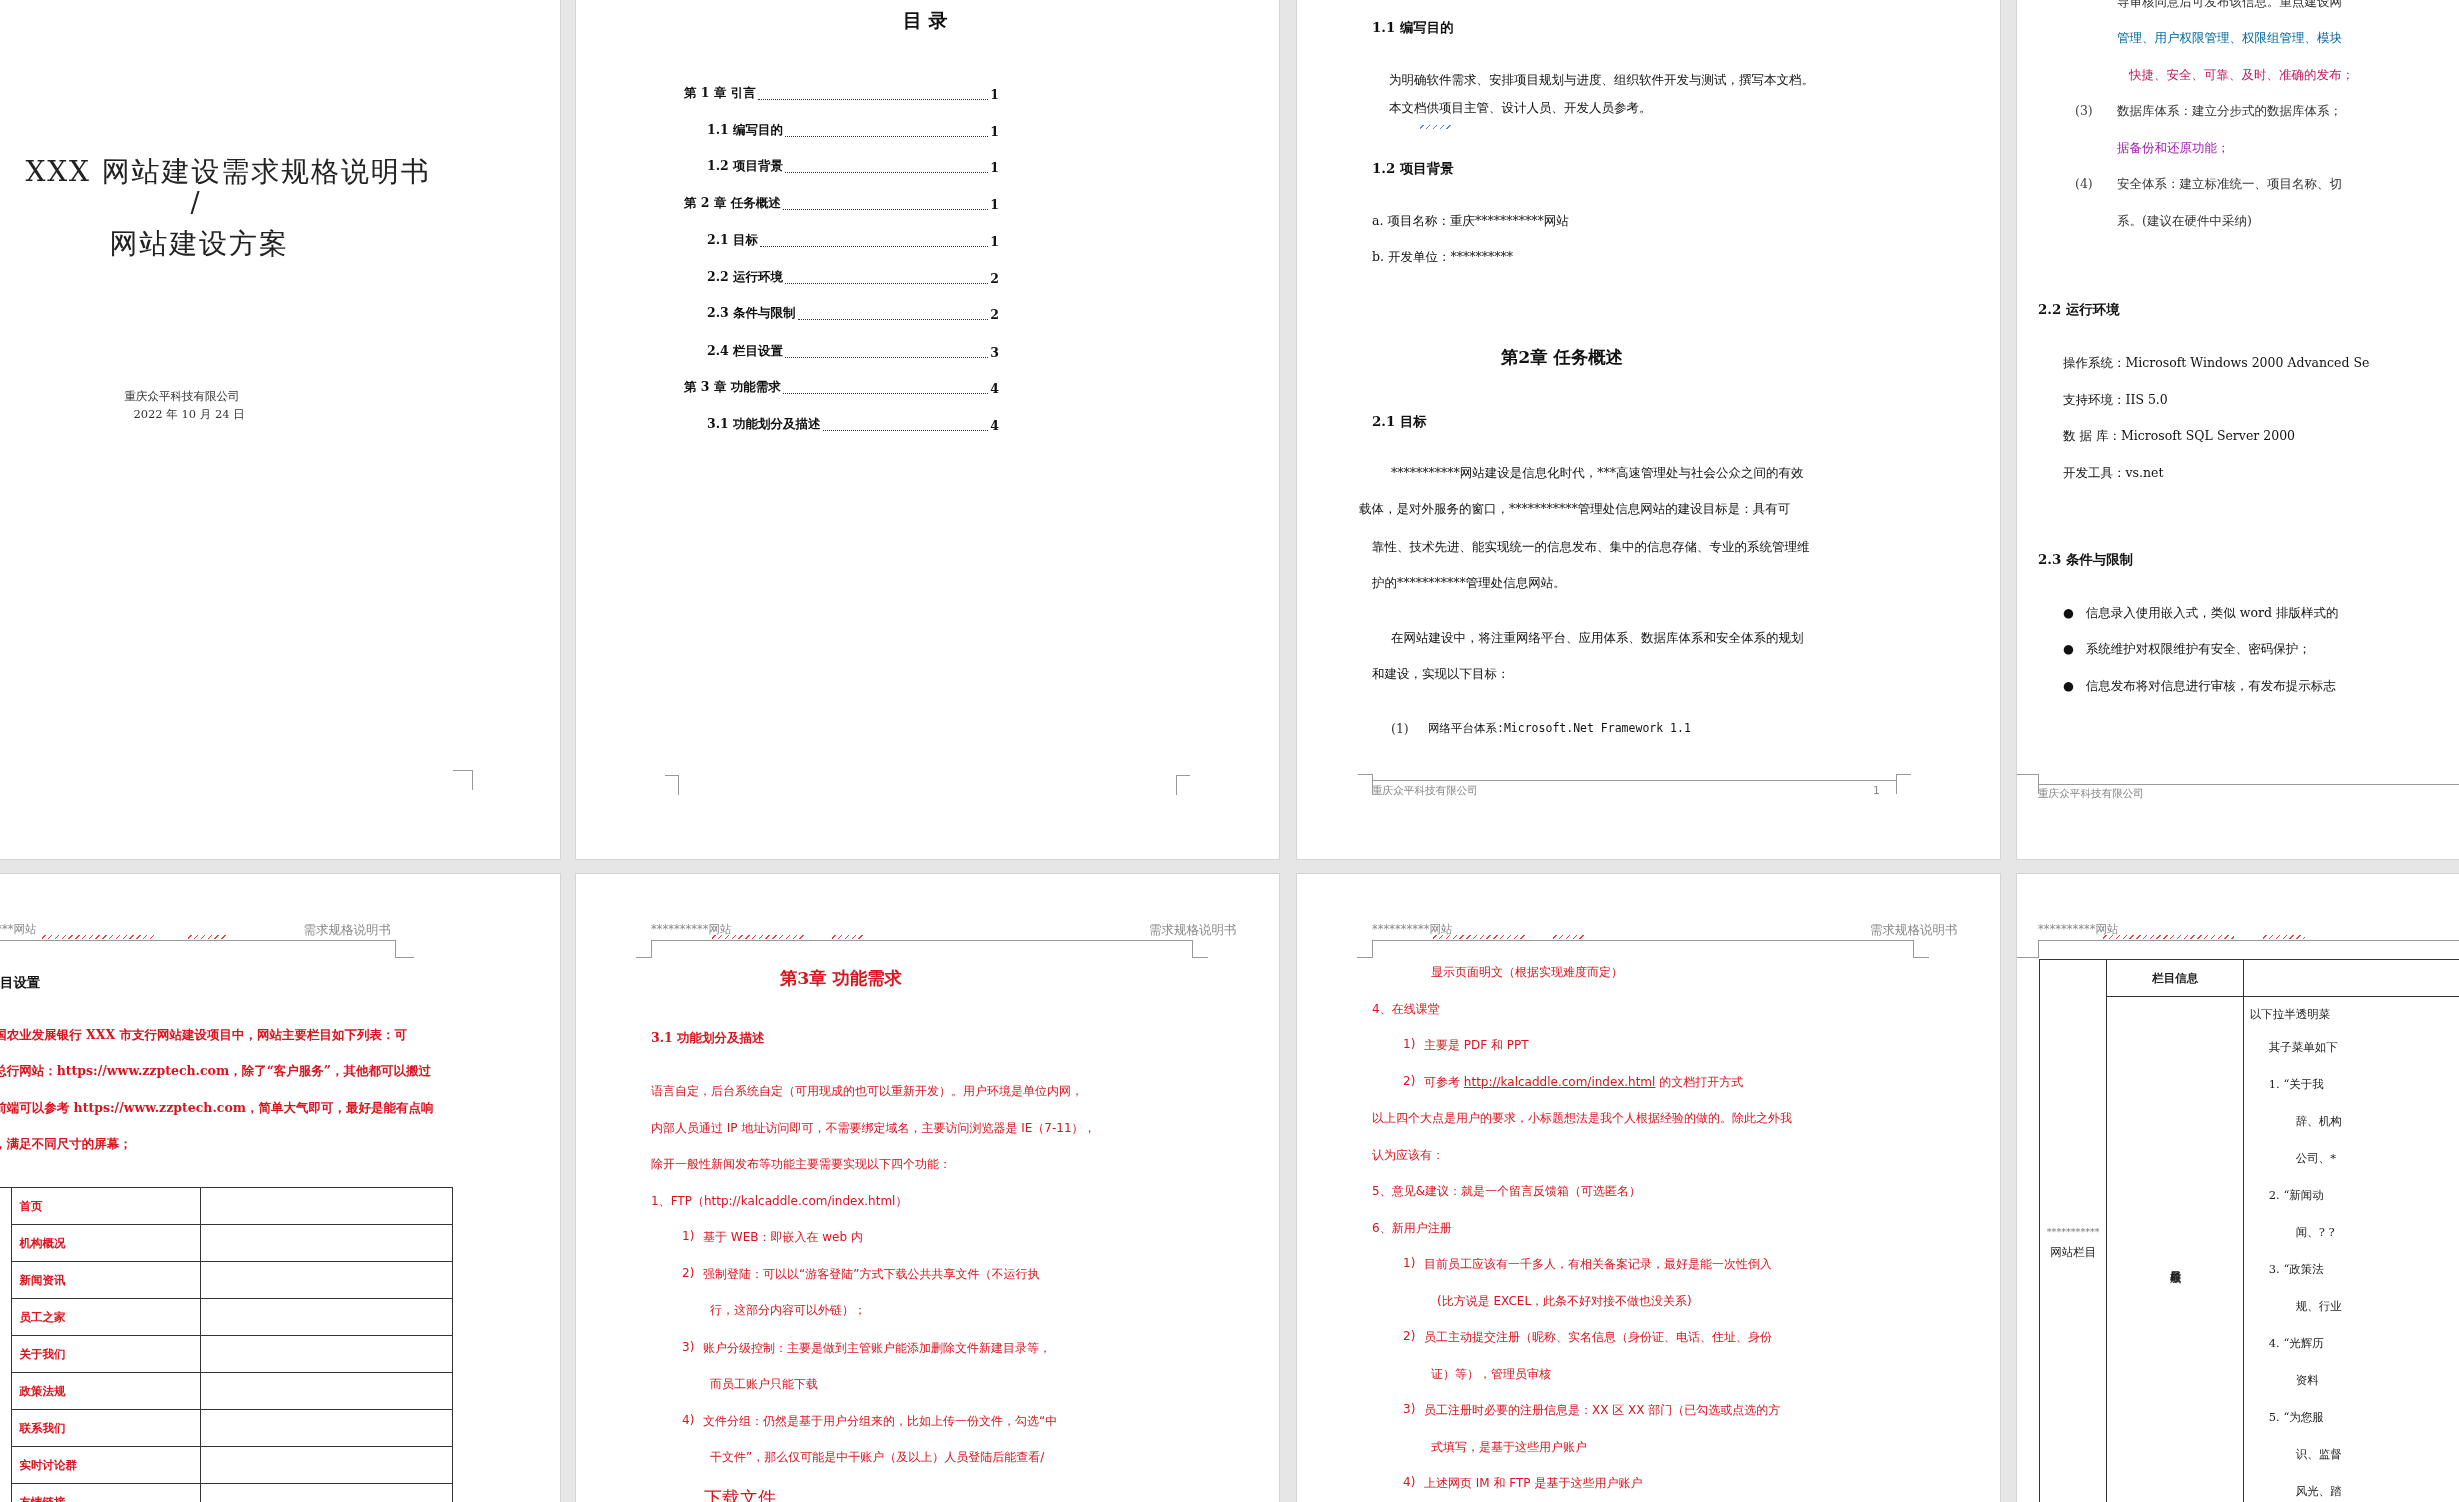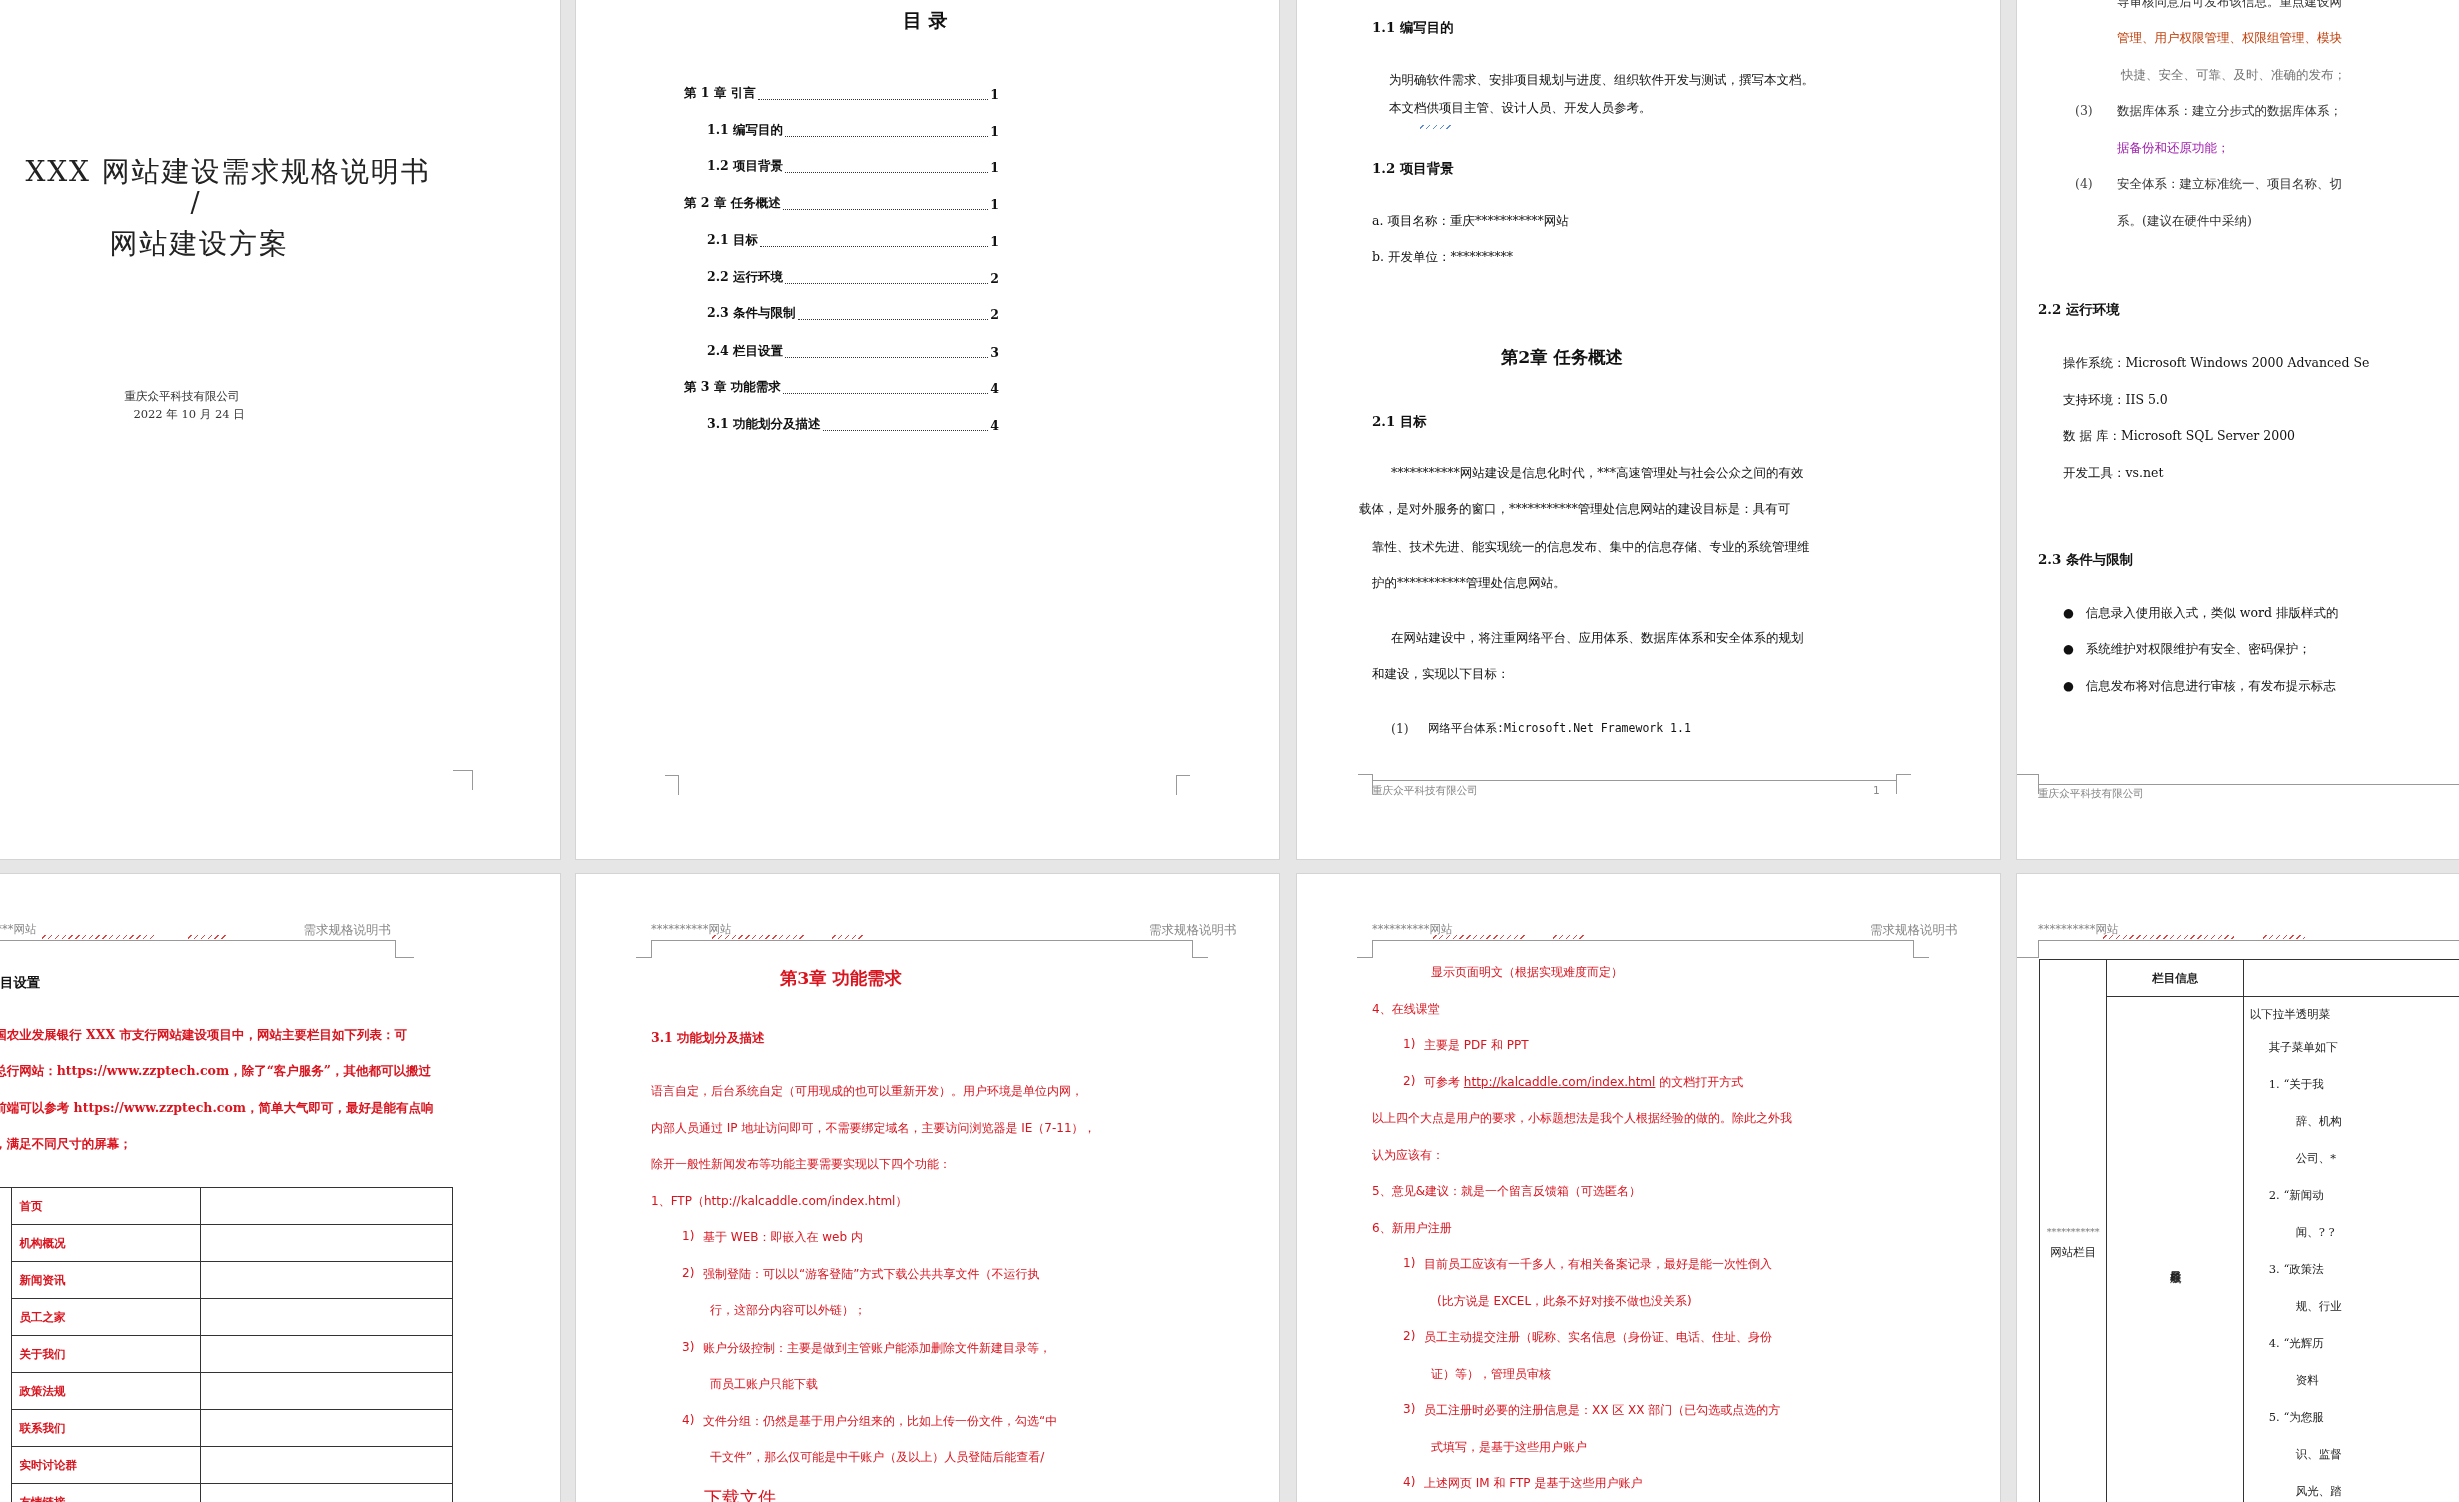--- a/index.html
+++ b/index.html
@@ -111,22 +111,22 @@
   <div class="abs body-txt" style="left:131px;top:731px;font-family:'DejaVu Sans Mono','Liberation Mono',monospace;font-size:11.5px;">网络平台体系:Microsoft.Net Framework 1.1</div>
   <div class="corner" style="left:61px;top:784px;border-top-width:1px;border-right-width:1px;width:14.4px;height:19px;"></div>
   <div class="corner" style="left:599px;top:784px;border-top-width:1px;border-left-width:1px;width:14.4px;height:19px;"></div>
   <div class="hdr-line" style="left:75px;top:790px;width:525px;"></div>
   <div class="ftr-text" style="left:75px;top:794px;">重庆众平科技有限公司</div>
   <div class="ftr-text" style="left:576px;top:794px;">1</div>
 </div>
 
 <div class="page" style="left:2017px;top:-9.6px;width:461px;height:869px;">
   <div class="abs body-txt" style="left:100px;top:3.8px;color:#333;">导审核同意后可发布该信息。重点建设网</div>
-  <div class="abs body-txt" style="left:100px;top:40px;color:#c2410c;">管理、用户权限管理、权限组管理、模块</div>
-  <div class="abs body-txt" style="left:104px;top:77px;color:#737373;">快捷、安全、可靠、及时、准确的发布；</div>
+  <div class="abs body-txt" style="left:100px;top:40px;color:#0369a1;">管理、用户权限管理、权限组管理、模块</div>
+  <div class="abs body-txt" style="left:112px;top:77px;color:#be185d;">快捷、安全、可靠、及时、准确的发布；</div>
   <div class="abs body-txt" style="left:58px;top:113px;color:#444;">(3)</div>
   <div class="abs body-txt" style="left:100px;top:113px;color:#333;">数据库体系：建立分步式的数据库体系；</div>
   <div class="abs body-txt" style="left:100px;top:150px;color:#a21caf;">据备份和还原功能；</div>
   <div class="abs body-txt" style="left:58px;top:186px;color:#444;">(4)</div>
   <div class="abs body-txt" style="left:100px;top:186px;color:#333;">安全体系：建立标准统一、项目名称、切</div>
   <div class="abs body-txt" style="left:100px;top:223px;color:#333;">系。(建议在硬件中采纳)</div>
   <div class="abs h-sec" style="left:21px;top:311px;">2.2 运行环境</div>
   <div class="abs body-txt" style="left:46px;top:365px;">操作系统：Microsoft Windows 2000 Advanced Se</div>
   <div class="abs body-txt" style="left:46px;top:402px;">支持环境：IIS 5.0</div>
   <div class="abs body-txt" style="left:46px;top:438px;">数 据 库：Microsoft SQL Server 2000</div>

